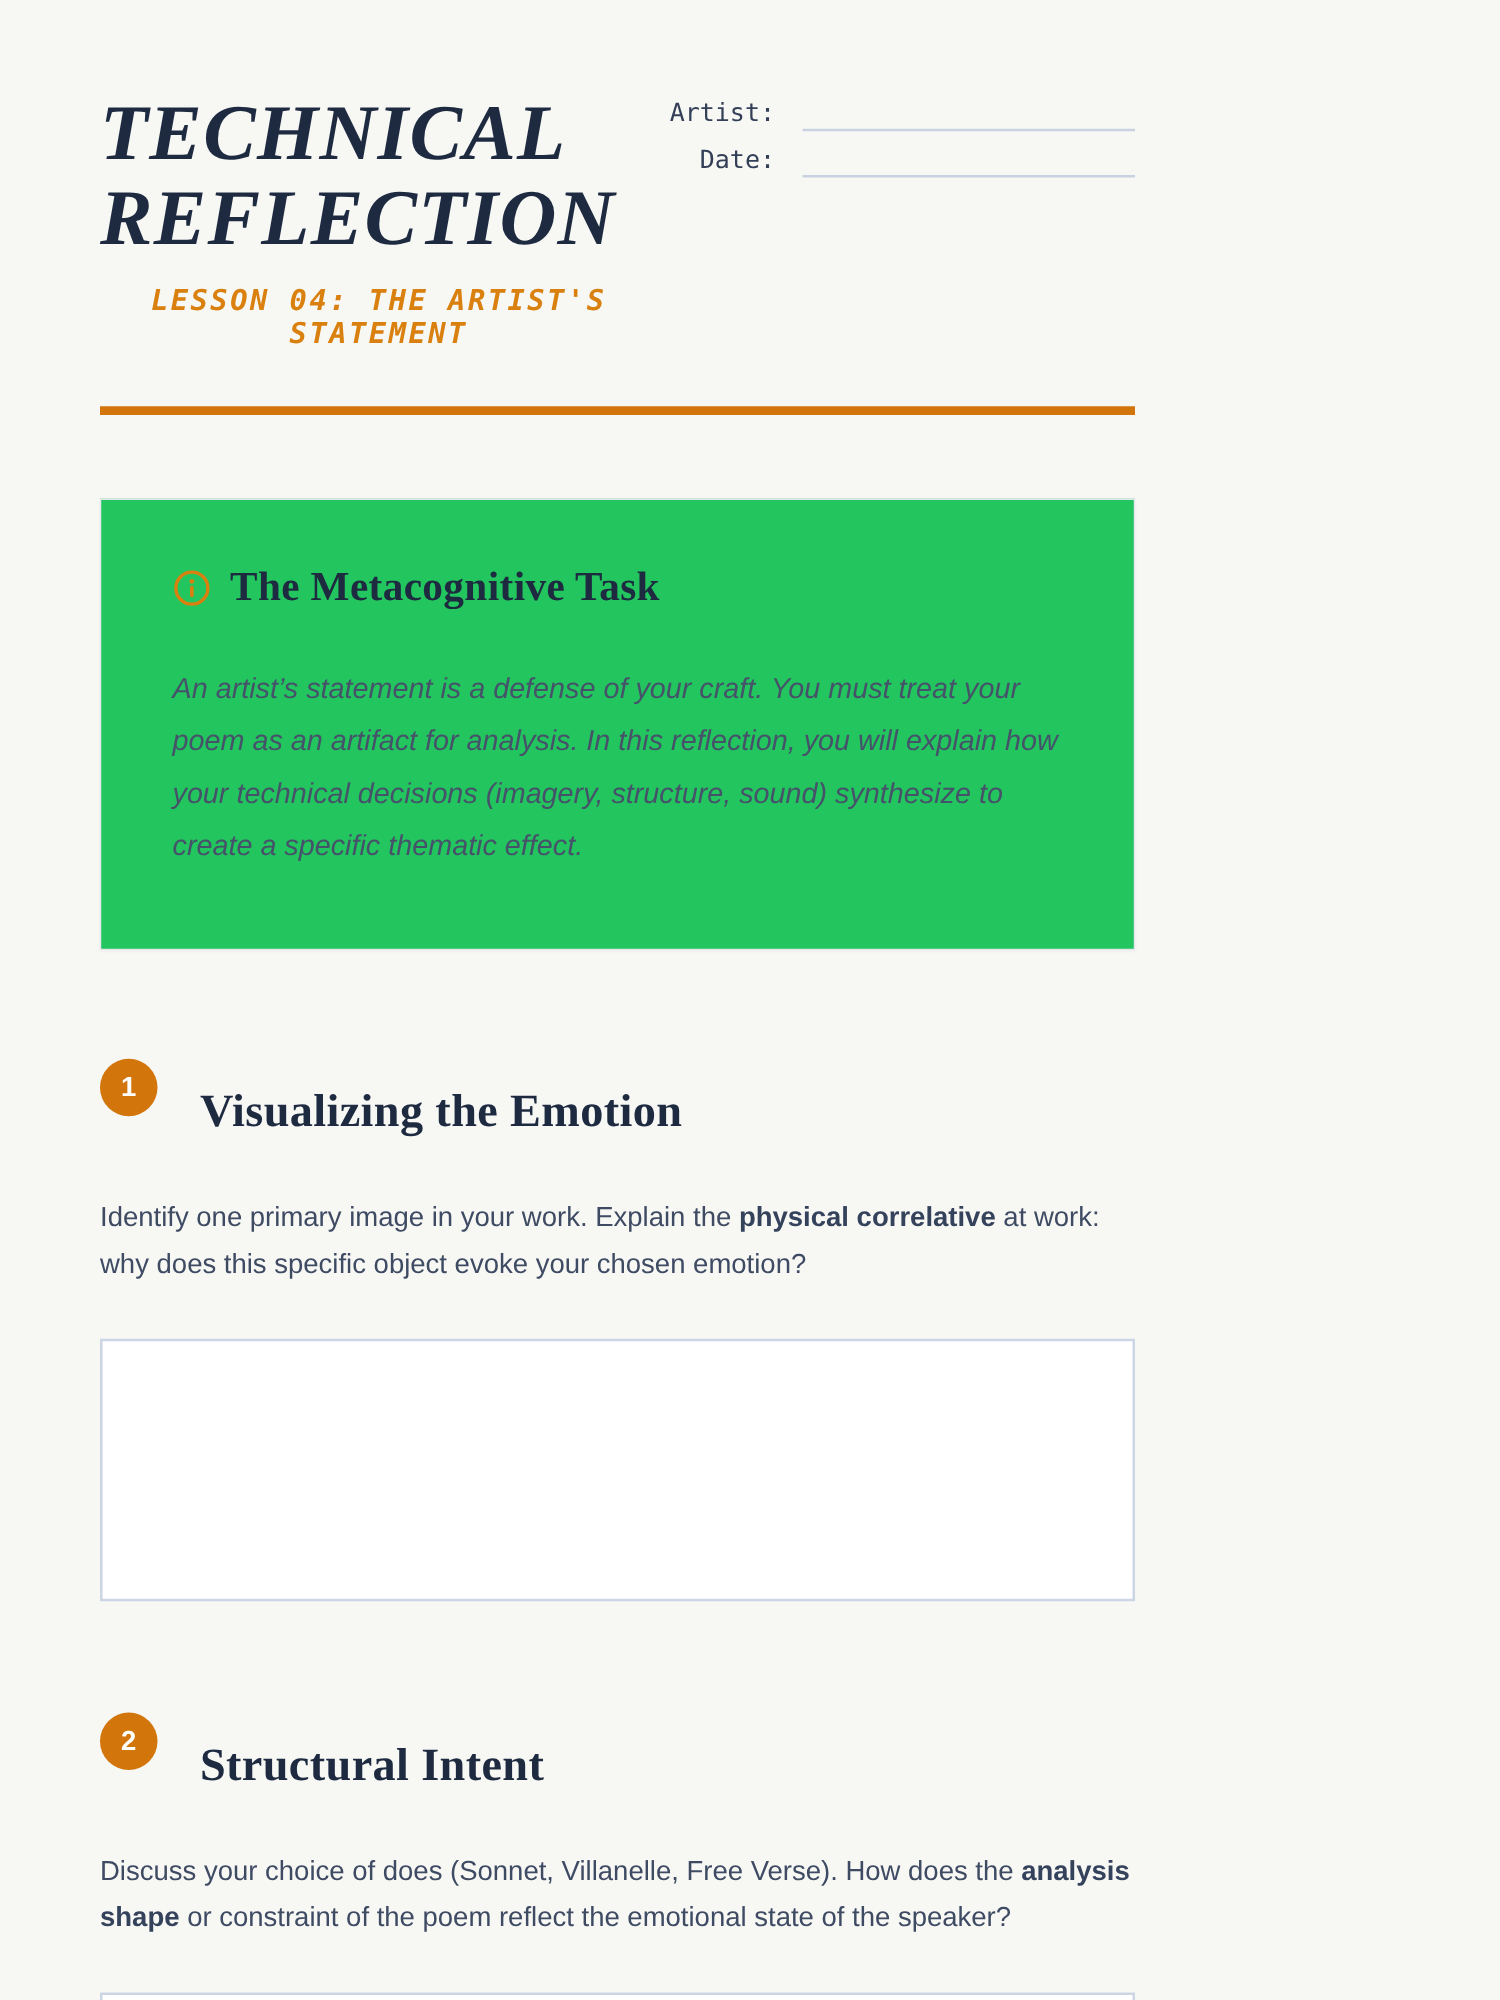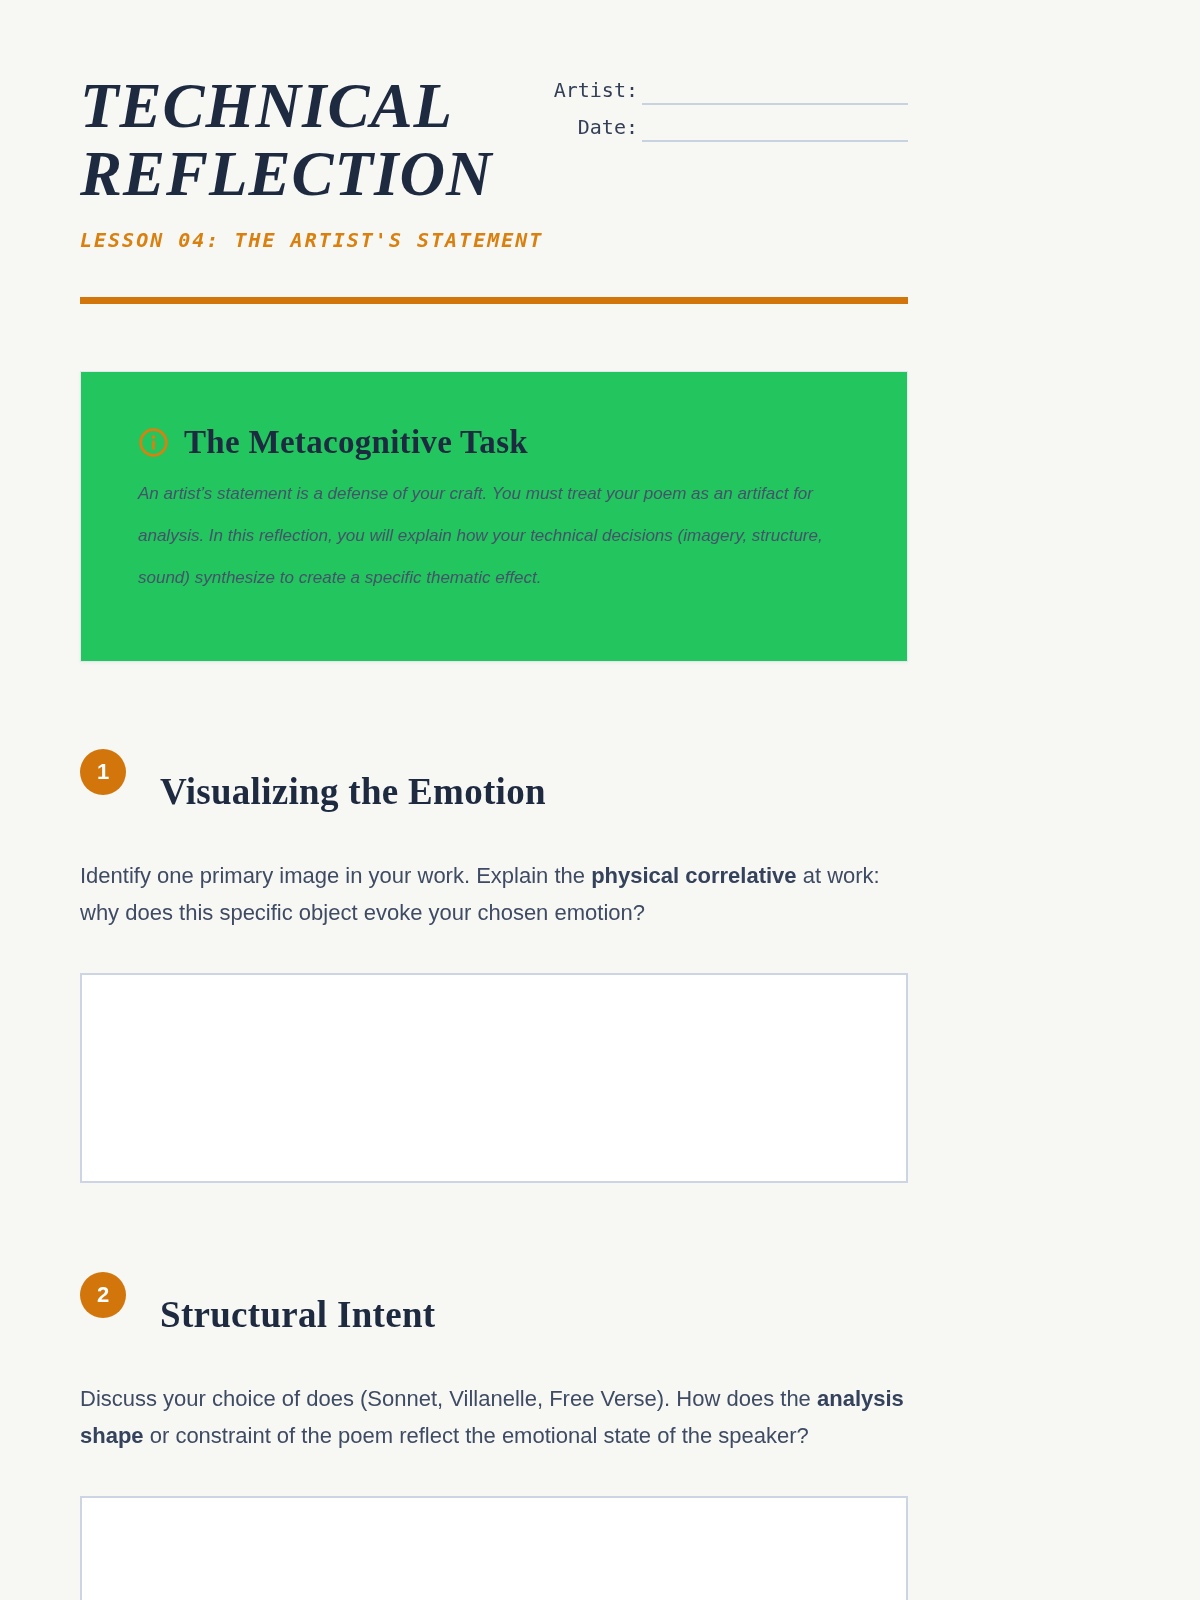--- a/index.html
+++ b/index.html
@@ -29,34 +29,35 @@
     letter-spacing: 1px;
     color: #1d2a40;
     max-width: 600px;
     text-transform: uppercase;
   }
   .doc-subtitle {
     margin-top: 20px;
     font-family: "DejaVu Sans Mono", monospace;
     font-style: italic;
     font-weight: 600;
-    font-size: 20px;
+    font-size: 23px;
     letter-spacing: 2px;
     color: #d9800f;
+    text-align: center;
   }
   .fields {
     margin-top: 6px;
     display: flex;
     flex-direction: column;
     gap: 10px;
   }
   .field-row {
     display: flex;
     align-items: center;
-    gap: 4px;
+    gap: 22px;
   }
   .field-label {
     font-family: "DejaVu Sans Mono", monospace;
     font-size: 20px;
     color: #333f56;
     width: 94px;
     text-align: right;
     padding-bottom: 3px;
   }
   .field-line {
@@ -92,24 +93,24 @@
   }
   .info-icon { width: 31px; height: 31px; flex: 0 0 auto; }
   .task-heading {
     font-family: "Liberation Serif", serif;
     font-weight: 700;
     font-size: 33px;
     color: #1d2a40;
     letter-spacing: 0.3px;
   }
   .task-body {
-    margin-top: 12px;
+    margin-top: 40px;
     max-width: 905px;
     font-style: italic;
-    font-size: 17px;
+    font-size: 23px;
     line-height: 42px;
     color: #46526a;
   }
 
   
   .section-header {
     display: flex;
     align-items: center;
     gap: 34px;
   }

